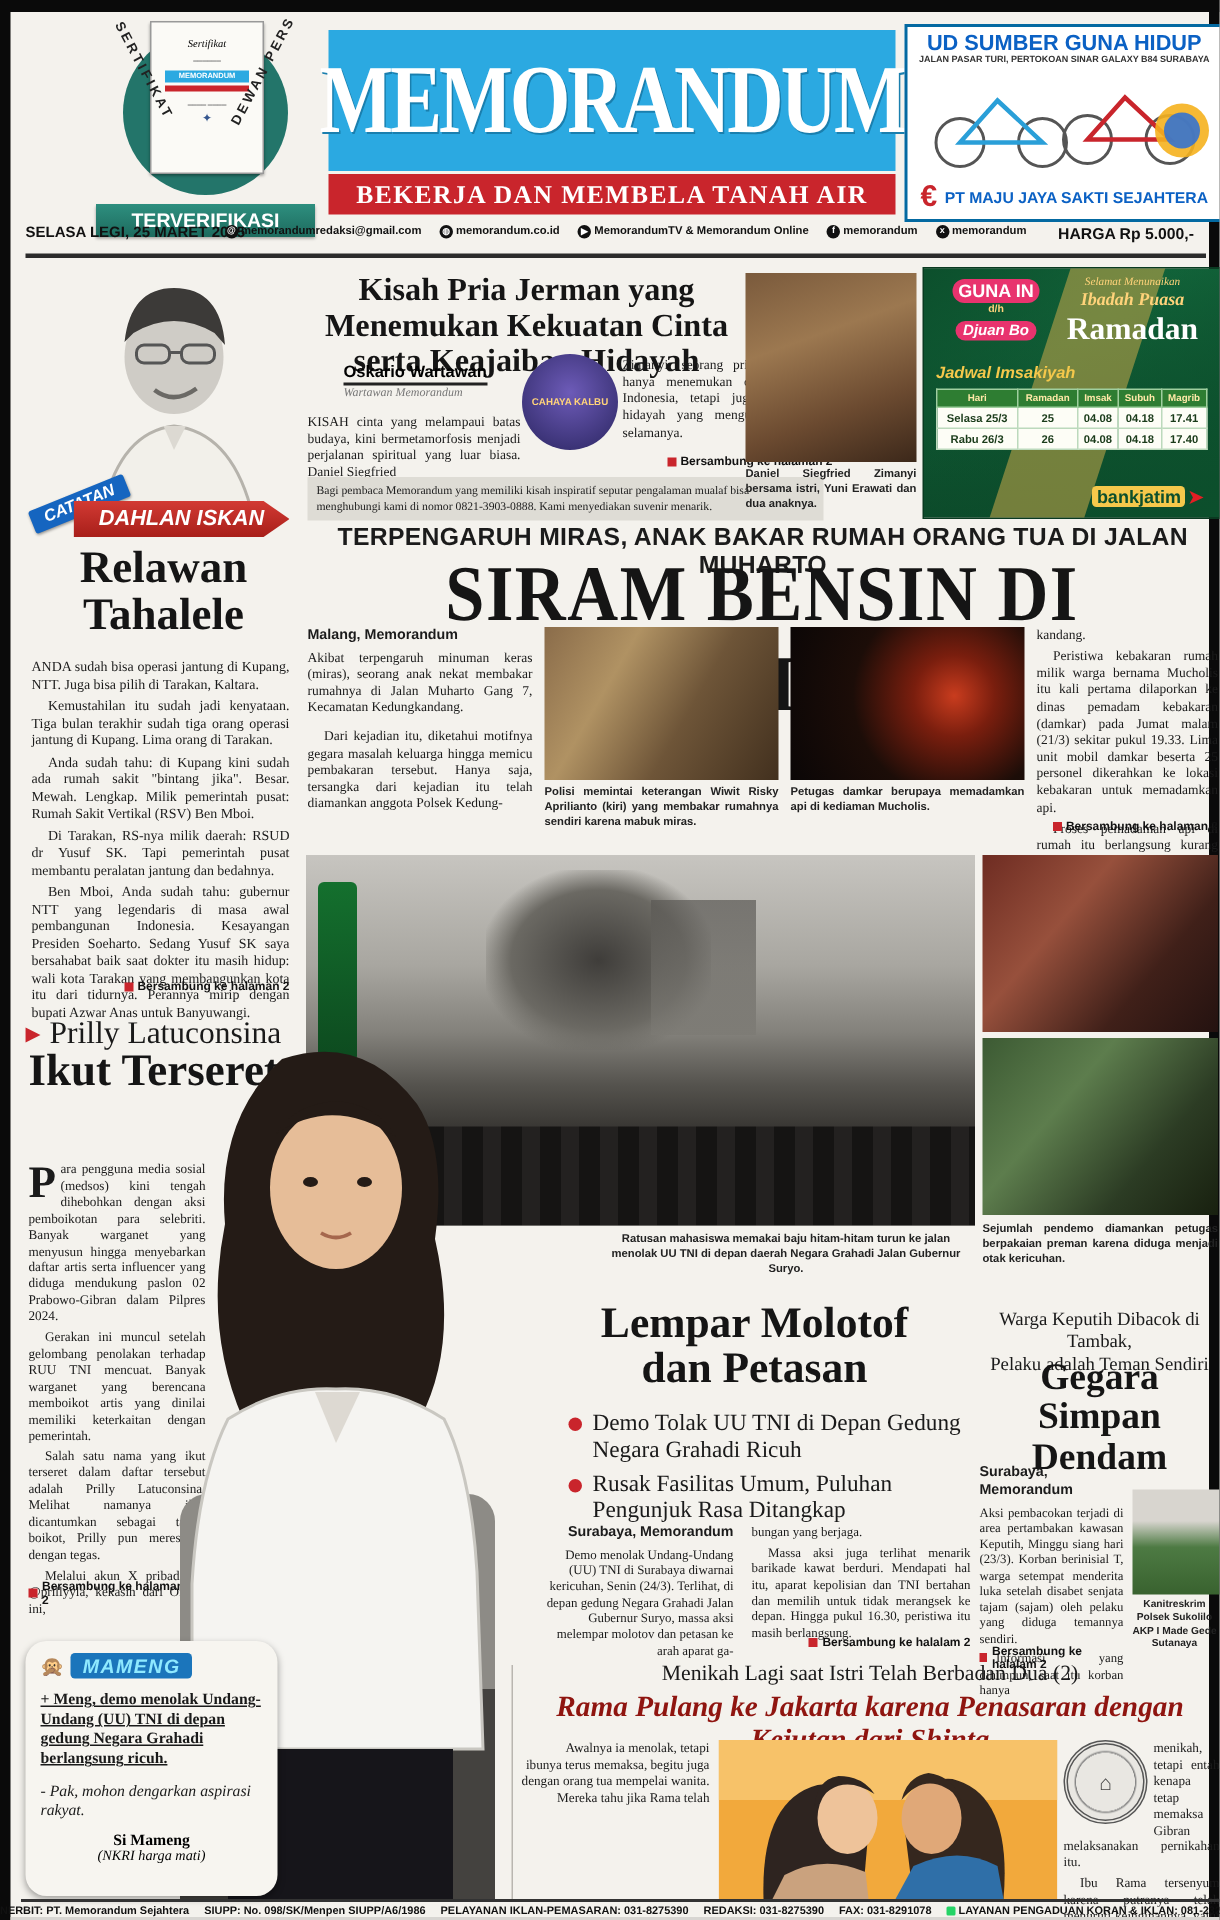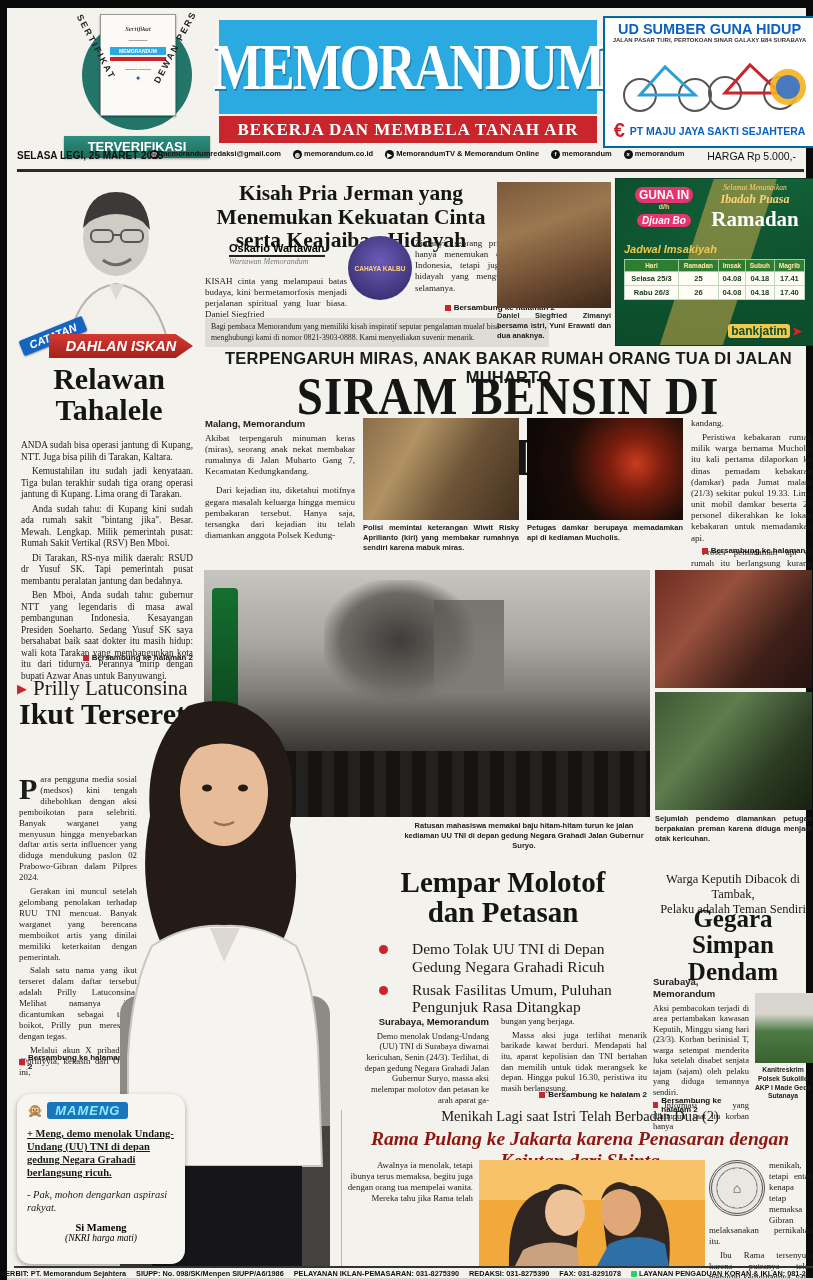--- a/index.html
+++ b/index.html
@@ -12,21 +12,21 @@
   .body-text p{margin:0 0 3px;text-indent:11px;}
   .body-text p.nolead{text-indent:0;}
   .dateline{font-family:"Liberation Sans",sans-serif;font-weight:bold;font-size:9.5px;margin:0 0 3px;text-indent:0!important;}
   .more{display:flex;justify-content:flex-end;align-items:center;gap:3px;font-weight:bold;font-size:8px;color:#111;font-family:"Liberation Sans",sans-serif;}
   .sq{display:inline-block;width:6px;height:6px;background:#c9252c;}
   .cap{font-family:"Liberation Sans",sans-serif;font-weight:bold;font-size:7.5px;line-height:1.3;color:#222;text-align:justify;}
   .photo{background:#888;}
   .vrule{position:absolute;width:1px;background:#b9b6b0;}
   .cicon{display:inline-flex;width:9px;height:9px;border-radius:50%;background:#111;color:#fff;font-size:6px;align-items:center;justify-content:center;margin-right:2px;vertical-align:middle;}
   .contact{font-size:7.5px;font-weight:bold;color:#111;margin:0 6px;white-space:nowrap;}
-  .bullet-row{display:flex;gap:24px;align-items:flex-start;margin-bottom:5px;}
+  .bullet-row{display:flex;gap:7px;align-items:flex-start;margin-bottom:5px;}
   .bullet-dot{width:9px;height:9px;border-radius:50%;background:#c9252c;margin-top:5px;flex:0 0 9px;}
   .imsak-table{border-collapse:collapse;width:100%;font-size:7.5px;font-family:"Liberation Sans",sans-serif;}
   .imsak-table th{background:#2e7d32;color:#ffe9a8;font-size:6.5px;padding:2px 1px;border:1px solid #9fcf9f;}
   .imsak-table td{background:#fdfdf6;color:#1a3b1a;font-weight:bold;padding:2px 1px;text-align:center;border:1px solid #bcd9bc;}
   .drop::first-letter{float:left;font-size:30px;line-height:0.85;font-weight:bold;padding:2px 3px 0 0;font-family:"Liberation Serif",serif;}
 </style>
 </head>
 <body>
 
 <div class="page">
@@ -73,21 +73,21 @@
   </div>
 
   <div class="abs" style="left:10px;top:142px;font-size:10px;font-weight:900;color:#111;">SELASA LEGI, 25 MARET 2025</div>
   <div class="abs" style="left:200px;top:141px;width:420px;display:flex;justify-content:center;align-items:center;">
     <span class="contact"><span class="cicon">@</span><span>memorandumredaksi@gmail.com</span></span>
     <span class="contact"><span class="cicon">◍</span><span>memorandum.co.id</span></span>
     <span class="contact"><span class="cicon">▶</span><span>MemorandumTV &amp; Memorandum Online</span></span>
     <span class="contact"><span class="cicon">f</span><span>memorandum</span></span>
     <span class="contact"><span class="cicon">x</span><span>memorandum</span></span>
   </div>
-  <div class="abs" style="right:10px;top:142px;font-size:10.5px;font-weight:400;color:#111;">HARGA Rp 5.000,-</div>
+  <div class="abs" style="right:10px;top:142px;font-size:10.5px;font-weight:700;color:#111;">HARGA Rp 5.000,-</div>
   <div class="abs" style="left:10px;top:161px;width:787px;height:2.5px;background:#2b2b2b;"></div>
 
   <div class="abs" style="left:14px;top:172px;width:172px;height:158px;">
     <svg width="172" height="158" viewBox="0 0 172 158">
       <ellipse cx="95" cy="58" rx="33" ry="38" fill="#cfccc6"></ellipse>
       <path d="M62 48 Q66 12 95 12 Q126 12 129 50 L122 42 Q95 26 68 42 Z" fill="#3c3a38"></path>
       <rect x="70" y="50" width="22" height="12" rx="5" fill="none" stroke="#555" stroke-width="2"></rect>
       <rect x="100" y="50" width="22" height="12" rx="5" fill="none" stroke="#555" stroke-width="2"></rect>
       <line x1="92" y1="55" x2="100" y2="55" stroke="#555" stroke-width="2"></line>
       <path d="M82 80 Q95 90 110 79" fill="none" stroke="#6b6965" stroke-width="3"></path>
@@ -213,21 +213,21 @@
       <span class="sq"></span>
       <span>Bersambung ke halaman 2</span>
     </div>
 
   <div class="abs" style="left:197px;top:562px;width:446px;height:247px;background:linear-gradient(#c7c5c0 0%,#a8a6a0 30%,#83817b 48%,#55534e 62%,#2e2c29 78%,#1b1a18 100%);overflow:hidden;">
     <div class="abs" style="left:120px;top:10px;width:150px;height:120px;background:radial-gradient(ellipse at center,#3f3d3a 0%,#6b6963 55%,transparent 75%);"></div>
     <div class="abs" style="left:230px;top:30px;width:70px;height:90px;background:linear-gradient(#5a5854,#7c7a74);opacity:.7;"></div>
     <div class="abs" style="left:8px;top:18px;width:26px;height:120px;background:linear-gradient(#14702e,#0d4a1f);border-radius:4px;"></div>
     <div class="abs" style="left:0;bottom:0;width:100%;height:66px;background:repeating-linear-gradient(90deg,#151413 0 14px,#232120 14px 26px);"></div>
   </div>
-  <div class="abs cap" style="left:392px;top:813px;width:250px;text-align:center;">Ratusan mahasiswa memakai baju hitam-hitam turun ke jalan kediaman UU TNI di depan gedung Negara Grahadi Jalan Gubernur Suryo.</div>
+  <div class="abs cap" style="left:392px;top:813px;width:250px;text-align:center;">Ratusan mahasiswa memakai baju hitam-hitam turun ke jalan menolak UU TNI di depan daerah Negara Grahadi Jalan Gubernur Suryo.</div>
 
   <div class="abs photo" style="left:648px;top:562px;width:157px;height:118px;background:linear-gradient(130deg,#6e2c22 0%,#97503c 35%,#402019 70%,#241210 100%);"></div>
   <div class="abs photo" style="left:648px;top:684px;width:157px;height:118px;background:linear-gradient(130deg,#3c5a33 0%,#5d7d4d 35%,#2c3c24 70%,#18200f 100%);"></div>
   <div class="abs cap" style="left:648px;top:806px;width:157px;">Sejumlah pendemo diamankan petugas berpakaian preman karena diduga menjadi otak kericuhan.</div>
 
   <div class="abs" style="left:85px;top:688px;width:258px;height:572px;pointer-events:none;">
     <svg width="258" height="572" viewBox="0 0 258 572">
       <rect x="28" y="300" width="210" height="272" rx="18" fill="#8d8b86"></rect>
       <rect x="28" y="430" width="210" height="142" fill="#44423f"></rect>
       <path d="M96 10 Q150 -8 186 40 Q206 70 198 130 Q214 200 188 250 L70 250 Q44 190 58 120 Q52 50 96 10 Z" fill="#241b16"></path>

